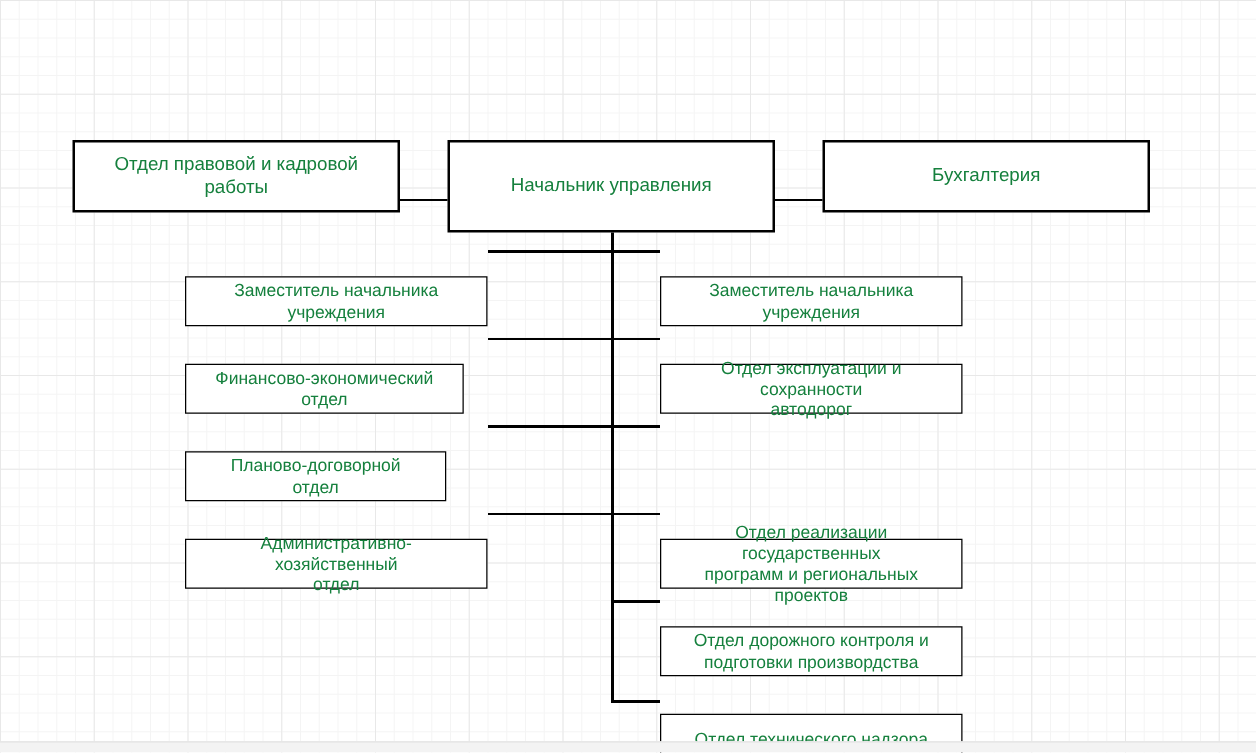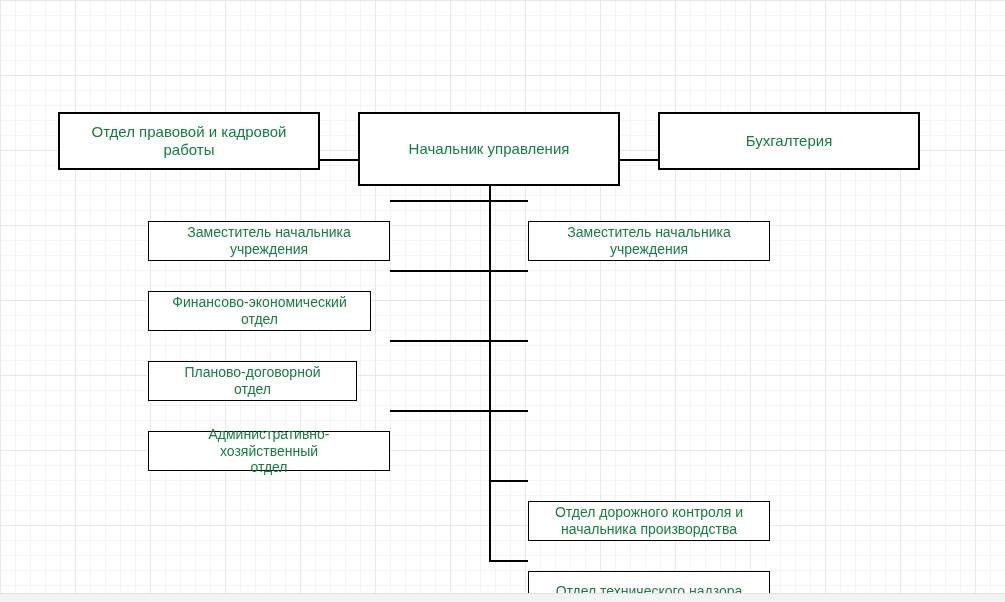--- a/index.html
+++ b/index.html
@@ -86,18 +86,22 @@
 учреждения</div>
   <div class="node" style="left:148px; top:251px; width:223px; height:40px">Финансово-экономический
 отдел</div>
   <div class="node" style="left:148px; top:321px; width:209px; height:40px">Планово-договорной
 отдел</div>
   <div class="node" style="left:148px; top:391px; width:242px; height:40px">Административно-хозяйственный
 отдел</div>
 
   <div class="node" style="left:528px; top:181px; width:242px; height:40px">Заместитель начальника
 учреждения</div>
+  <div class="node" style="left:528px; top:251px; width:242px; height:40px">Отдел эксплуатации и сохранности
+автодорог</div>
+  <div class="node" style="left:528px; top:391px; width:242px; height:40px">Отдел реализации государственных
+программ и региональных проектов</div>
   <div class="node" style="left:528px; top:461px; width:242px; height:40px">Отдел дорожного контроля и
-начальника произвордства</div>
+подготовки произвордства</div>
   <div class="node" style="left:528px; top:531px; width:242px; height:40px">Отдел технического надзора</div>
 
   <div class="hscrollbar"></div>
 </div>
 
 </body></html>

